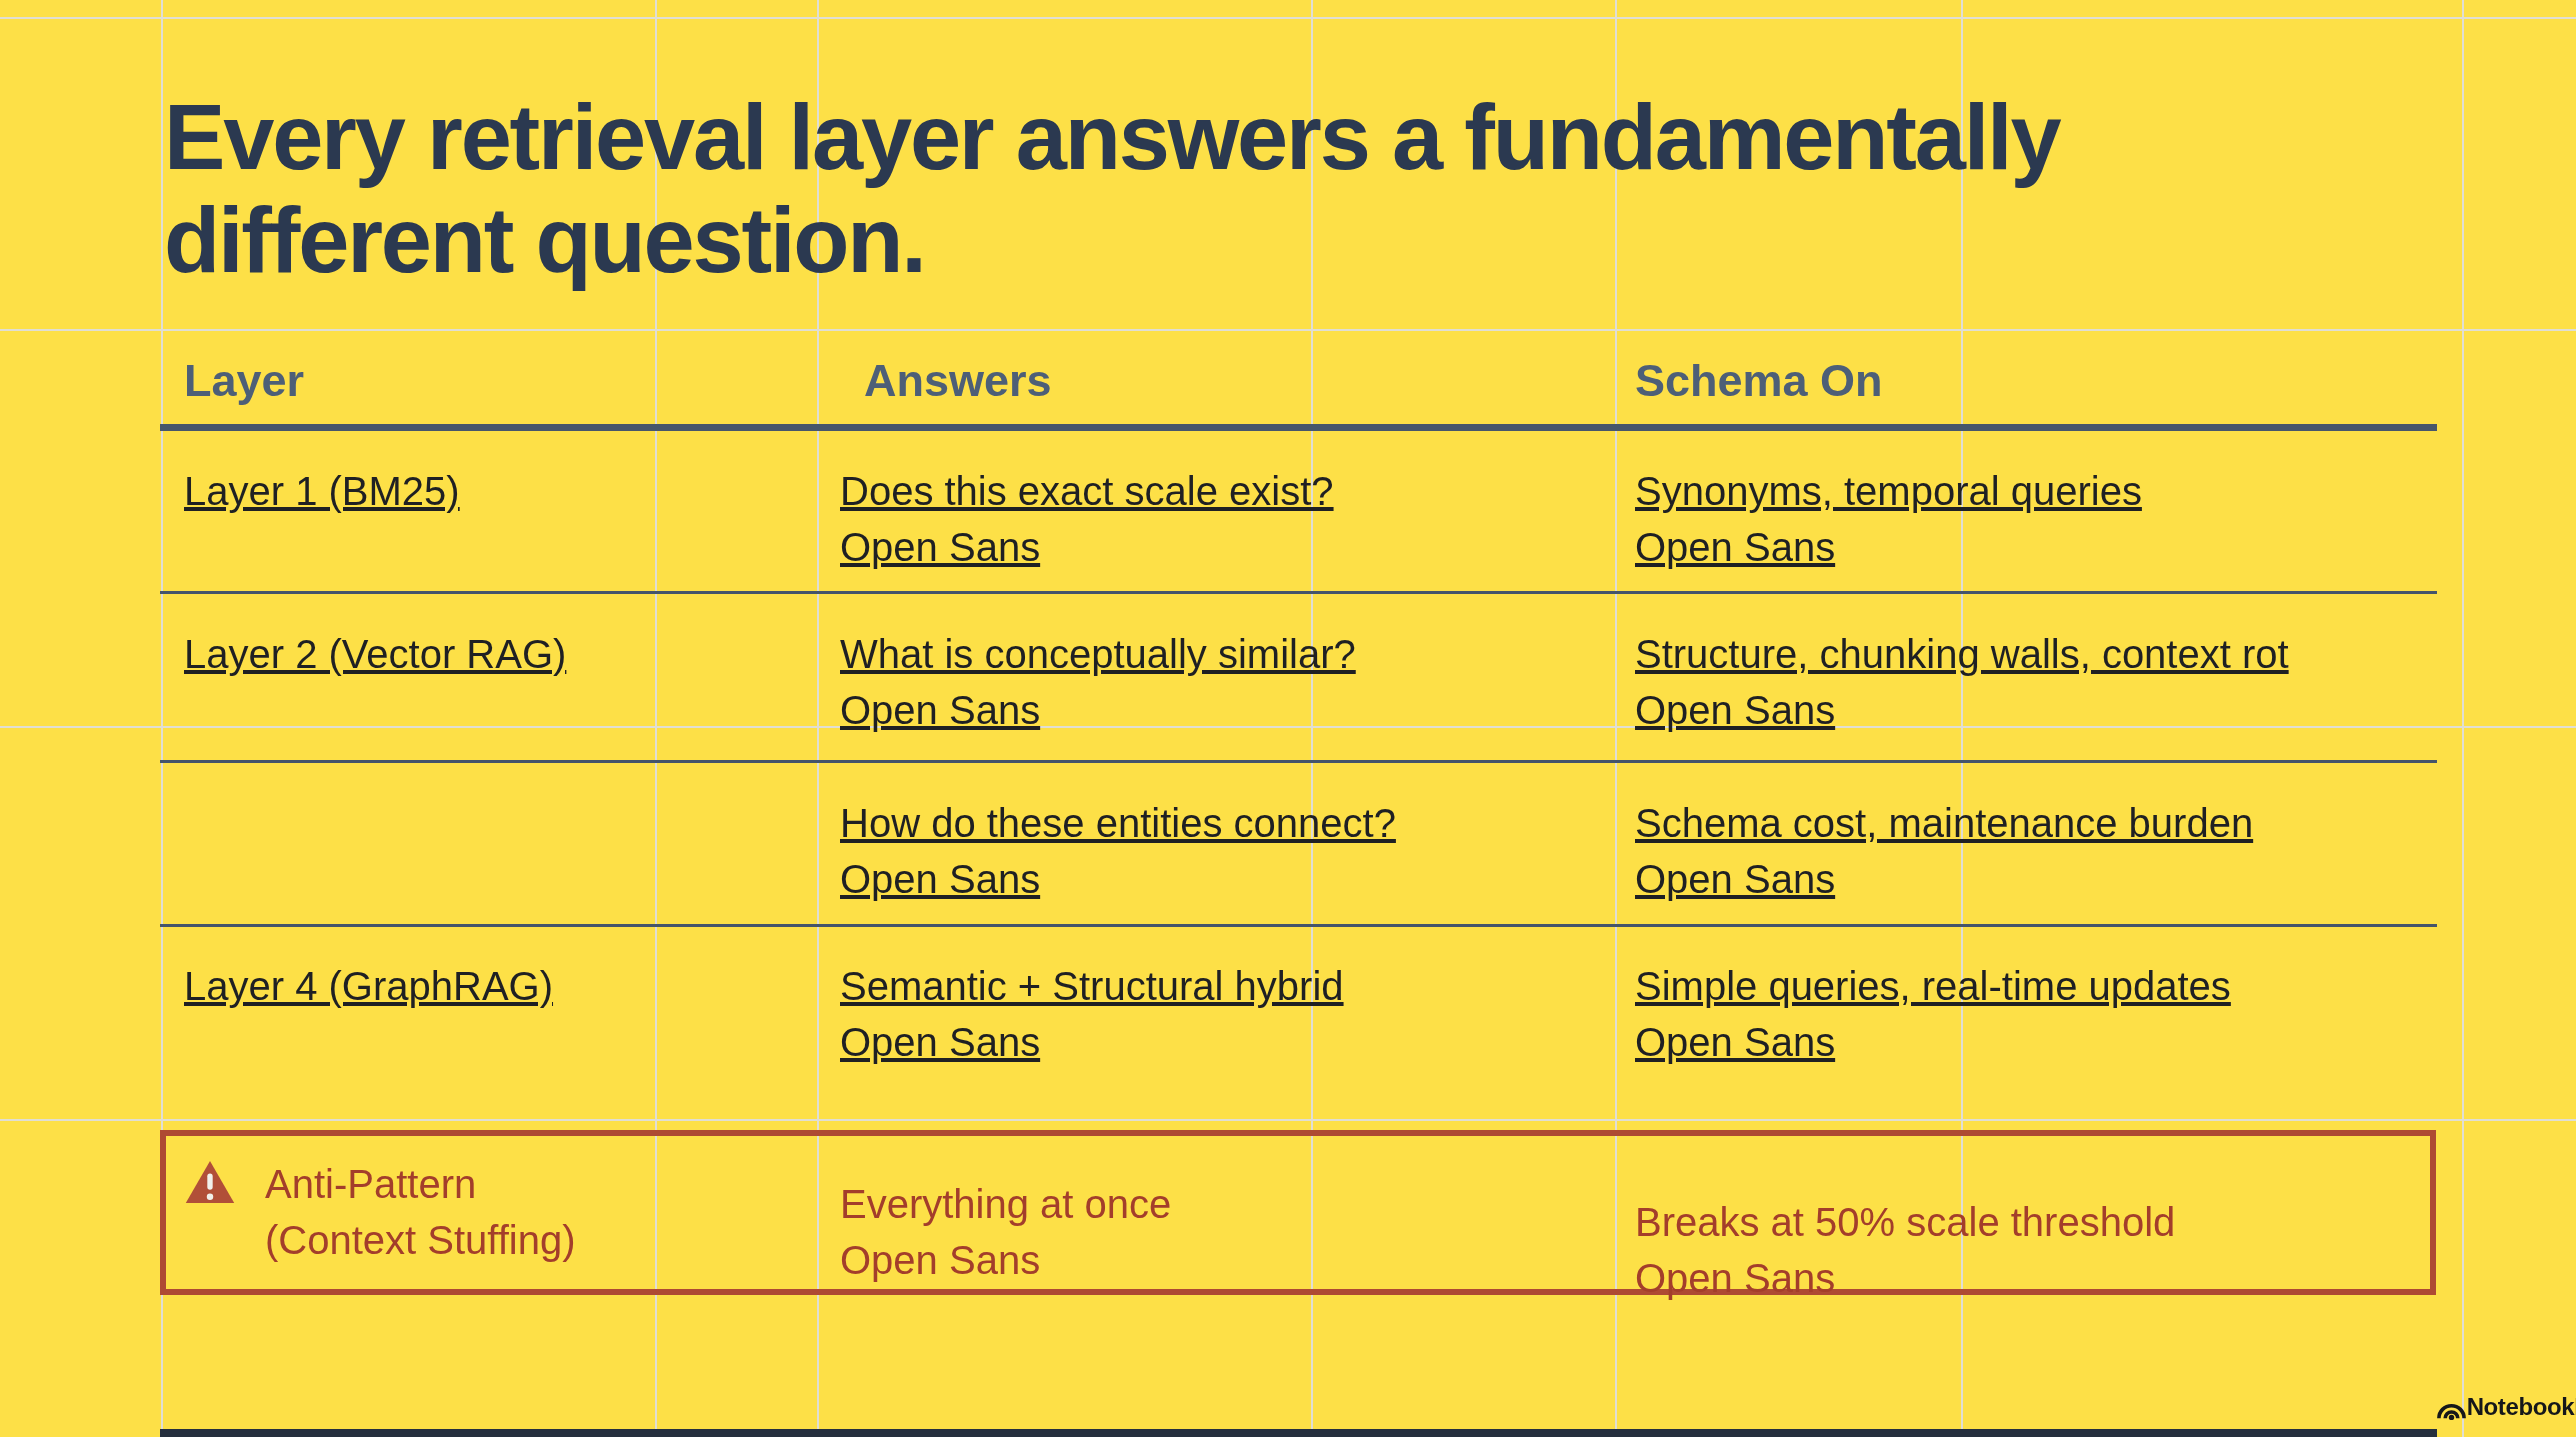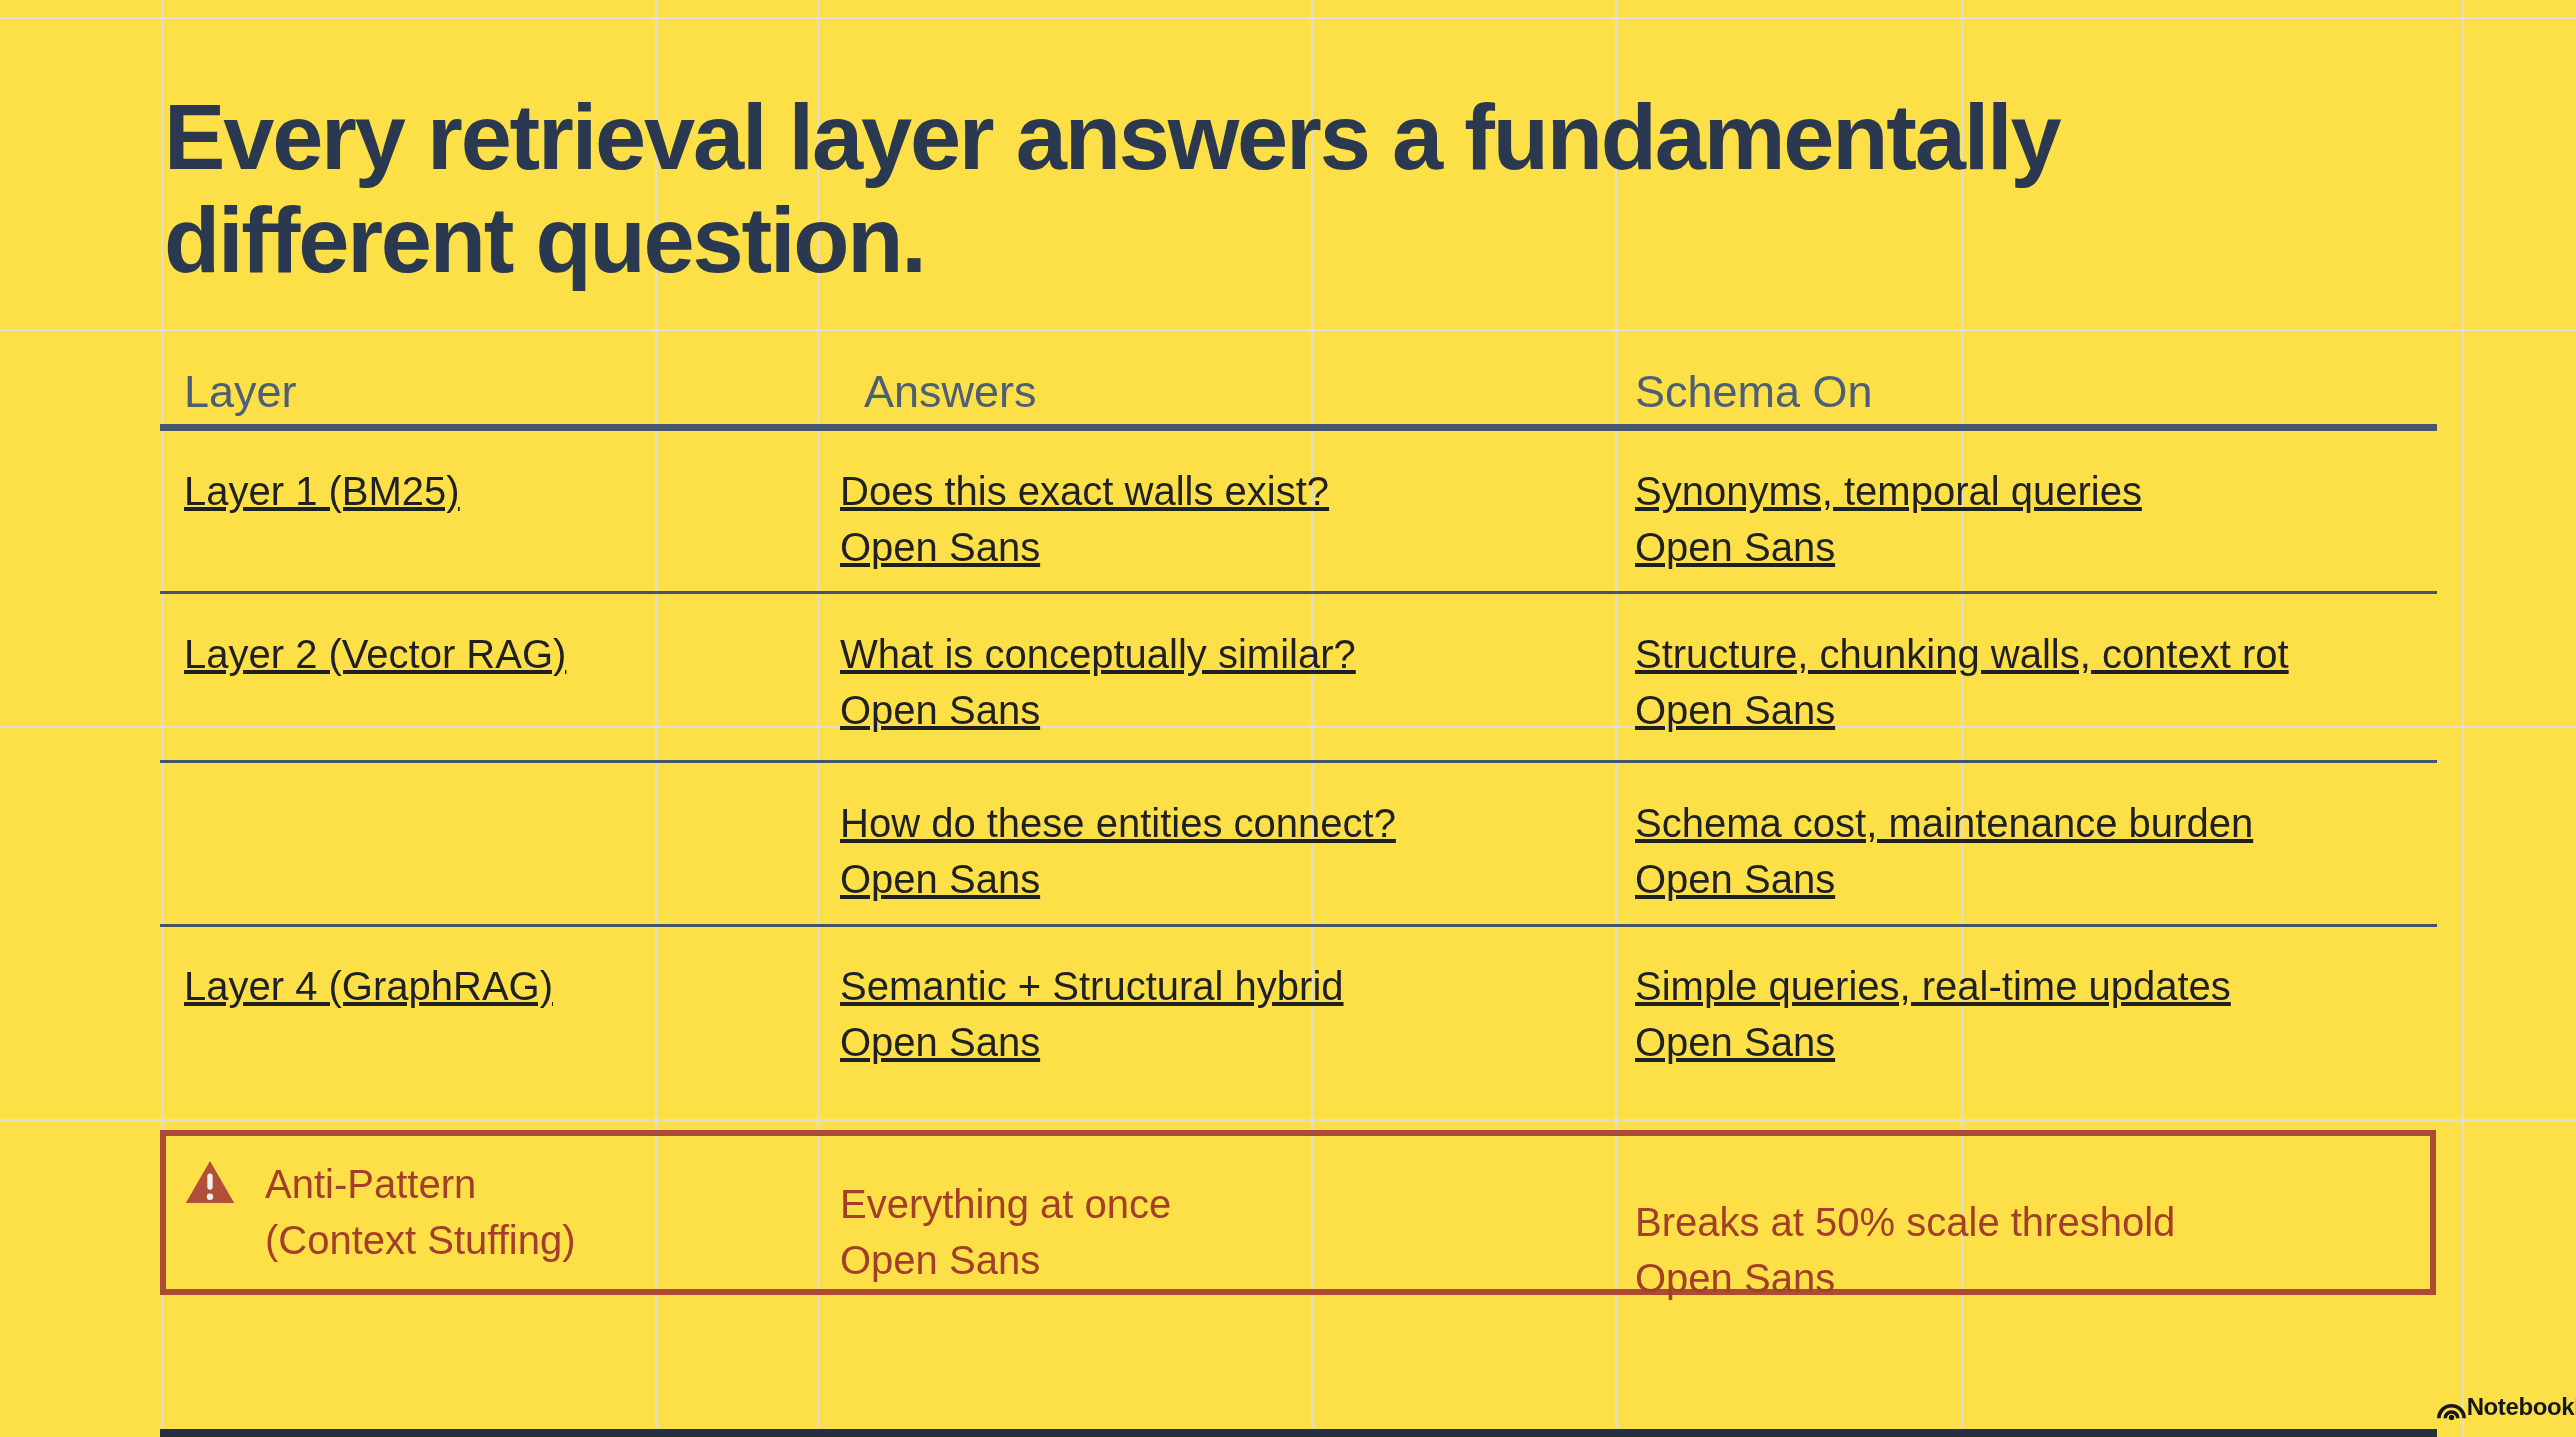--- a/index.html
+++ b/index.html
@@ -15,22 +15,22 @@
   .vline{position:absolute;top:0;bottom:0;width:1.8px;background:#e0ded3;z-index:0;}
   .hline{position:absolute;left:0;right:0;height:1.8px;background:#e0ded3;z-index:0;}
 
   .title{
     position:absolute;left:164px;top:86px;z-index:2;
     color:#2b3950;font-size:92px;font-weight:700;
     letter-spacing:-2.2px;line-height:103px;white-space:nowrap;
   }
 
   .col-head{
-    position:absolute;top:366px;z-index:2;
-    color:#4d5f77;font-size:45px;font-weight:400;white-space:nowrap;
+    position:absolute;top:355px;z-index:2;
+    color:#4d5f77;font-size:45px;font-weight:700;white-space:nowrap;
   }
   .head-layer{left:184px;}
   .head-answers{left:840px;margin-left:24px;}
   .head-breaks{left:1635px;}
 
   .rule-thick{position:absolute;left:160px;width:2277px;height:7.2px;background:#47566b;z-index:2;}
   .rule-thin{position:absolute;left:160px;width:2277px;height:2.7px;background:#45546a;z-index:2;}
 
   .trow{position:absolute;left:160px;width:2277px;height:160px;z-index:2;}
   .cell{position:absolute;top:0;padding-top:32px;font-size:40px;line-height:56px;color:#1f2023;white-space:nowrap;text-decoration:underline;}
@@ -78,21 +78,21 @@
   </div>
 
   <div class="col-head head-layer">Layer</div>
   <div class="col-head head-answers">Answers</div>
   <div class="col-head head-breaks">Schema On</div>
   <div class="rule-thick" style="top:424px"></div>
 
   <div class="trow" style="top:431px">
     <div class="cell cell-layer">Layer 1 (BM25)</div>
     <div class="cell cell-answers">
-      <div>Does this exact walls exist?</div>
+      <div>Does this exact scale exist?</div>
       <div>Open Sans</div>
     </div>
     <div class="cell cell-breaks">
       <div>Synonyms, temporal queries</div>
       <div>Open Sans</div>
     </div>
   </div>
   <div class="rule-thin" style="top:591px"></div>
 
   <div class="trow" style="top:594px">

